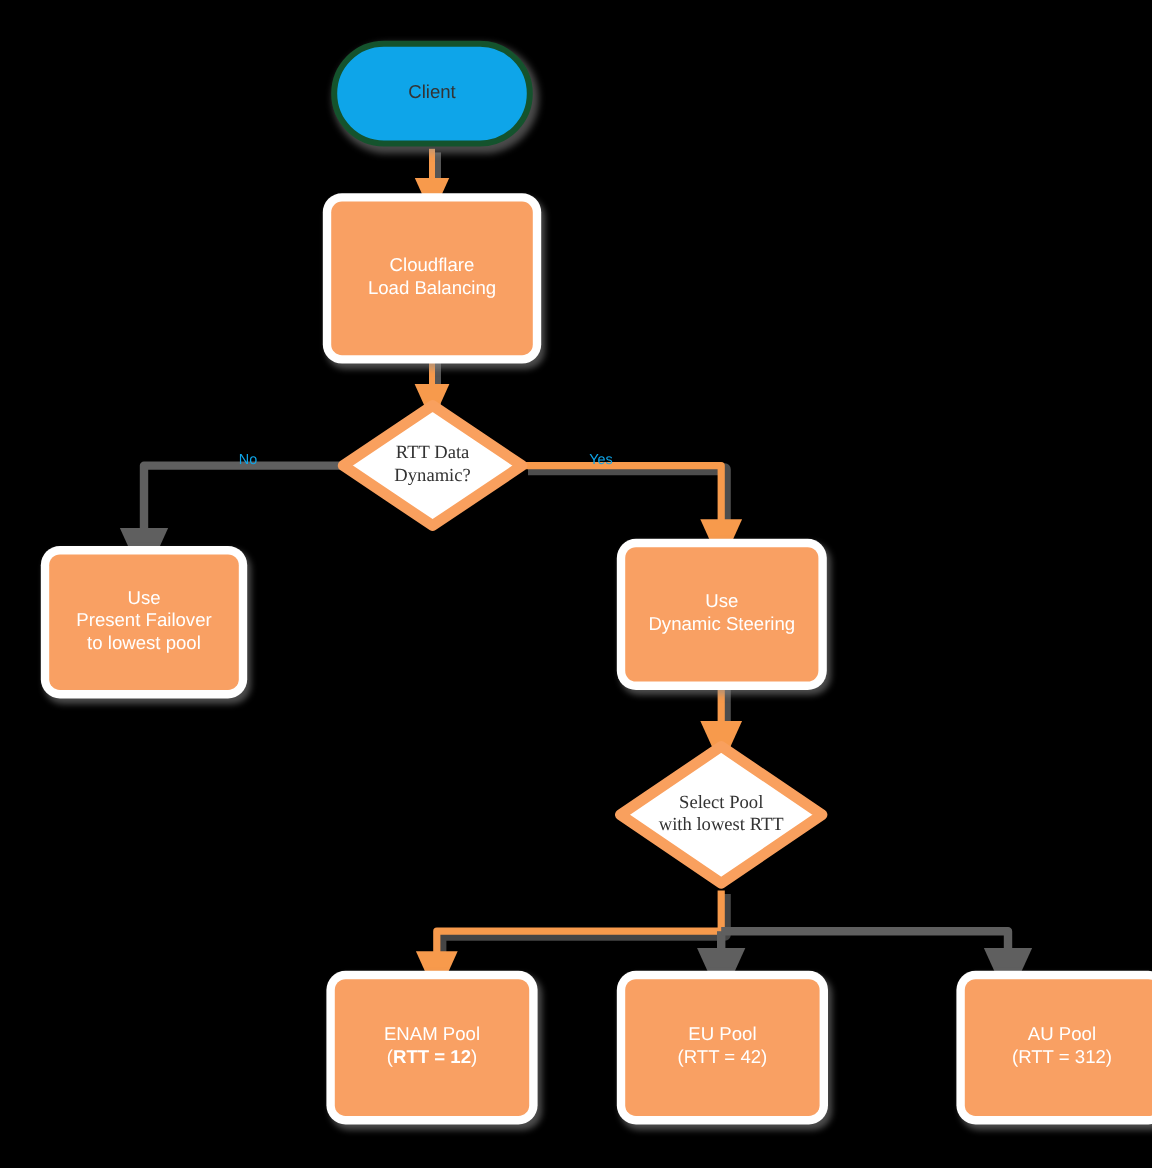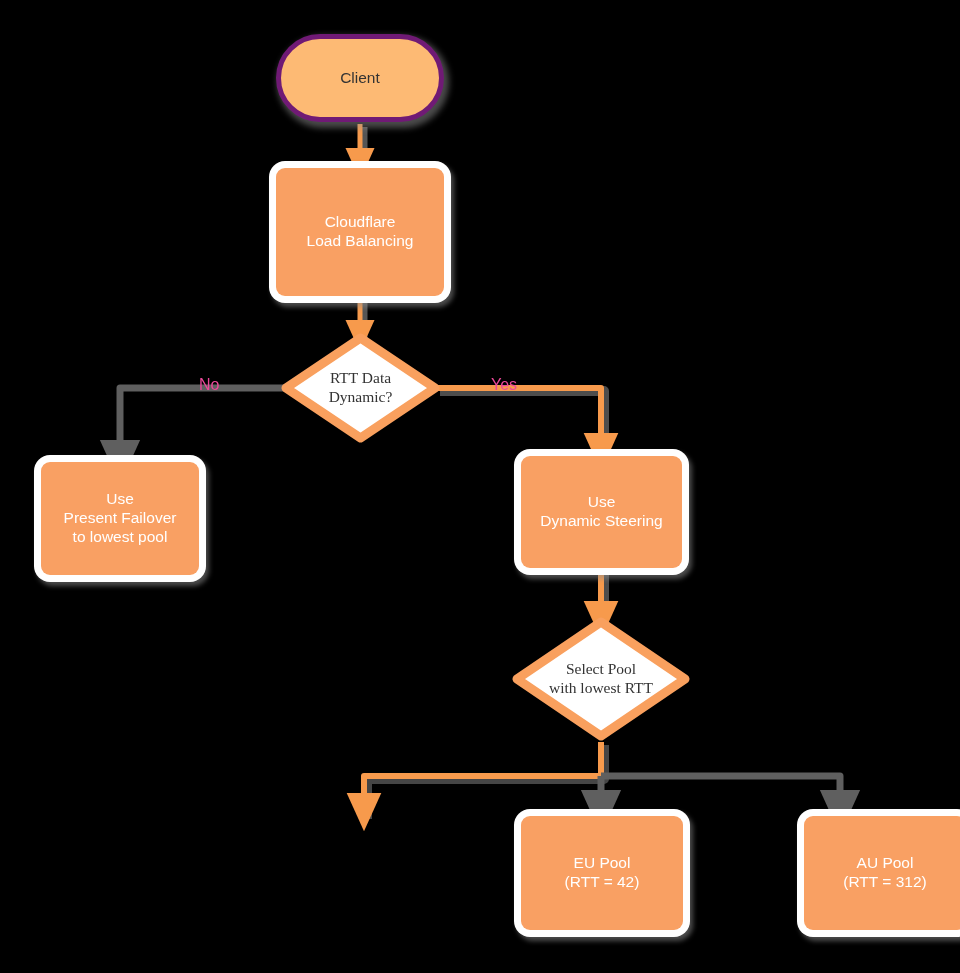--- a/index.html
+++ b/index.html
@@ -34,23 +34,23 @@
   }
   
   .node-box {
     background: #f9a063;
     color: #ffffff;
     border-radius: 9px;
     font-size: 15.5px;
     box-shadow: 0 0 0 7px #ffffff, 3px 4px 5px 7px rgba(140,140,140,0.55);
   }
   .node-box.terminal {
-    background: #fdba74;
+    background: #0ea5e9;
     color: #333333;
-    border: 5px solid #701a75;
+    border: 5px solid #14532d;
     border-radius: 44px;
     box-shadow: 0 0 0 5px rgba(255,255,255,0.0), 3px 4px 6px 2px rgba(150,150,150,0.5);
   }
   
   .node-diamond {
     background: transparent;
     color: #333333;
     font-size: 15.5px;
     font-family: Liberation Serif, serif;
   }
@@ -62,22 +62,22 @@
   .node-diamond .dia-label {
     position: relative;
     z-index: 2;
     white-space: nowrap;
   }
   .lbl-line { display: block; }
   .bold { font-weight: bold; }
 
   .edge-label {
     position: absolute;
-    font-size: 16px;
-    color: #ec4899;
+    font-size: 12px;
+    color: #0ea5e9;
     font-family: "Liberation Sans", sans-serif;
     background: transparent;
     padding: 1px 3px;
     white-space: nowrap;
     z-index: 3;
   }
 </style>
 </head>
 <body>
 
@@ -173,20 +173,26 @@
   <div class="node node-diamond" style="left:511px; top:616px; width:180px; height:126px;">
     <svg class="dia-shape" viewBox="0 0 180 126" preserveAspectRatio="none">
       <polygon points="90,6 174,63 90,120 6,63" fill="#ffffff" stroke="#f9a05e" stroke-width="9" stroke-linejoin="round"></polygon>
     </svg>
     <div class="dia-label">
       <span class="lbl-line">Select Pool</span>
       <span class="lbl-line">with lowest RTT</span>
     </div>
   </div>
 
+  <div class="node node-box" style="left:279px; top:816px; width:162px; height:114px;">
+    <div>
+      <span class="lbl-line">ENAM Pool</span>
+      <span class="lbl-line"><span>(</span><span class="bold">RTT = 12</span><span>)</span></span>
+    </div>
+  </div>
 
   <div class="node node-box" style="left:521px; top:816px; width:162px; height:114px;">
     <div>
       <span class="lbl-line">EU Pool</span>
       <span class="lbl-line">(RTT = 42)</span>
     </div>
   </div>
 
   <div class="node node-box" style="left:760px; top:816px; width:162px; height:114px;margin-left:44px;">
     <div>

